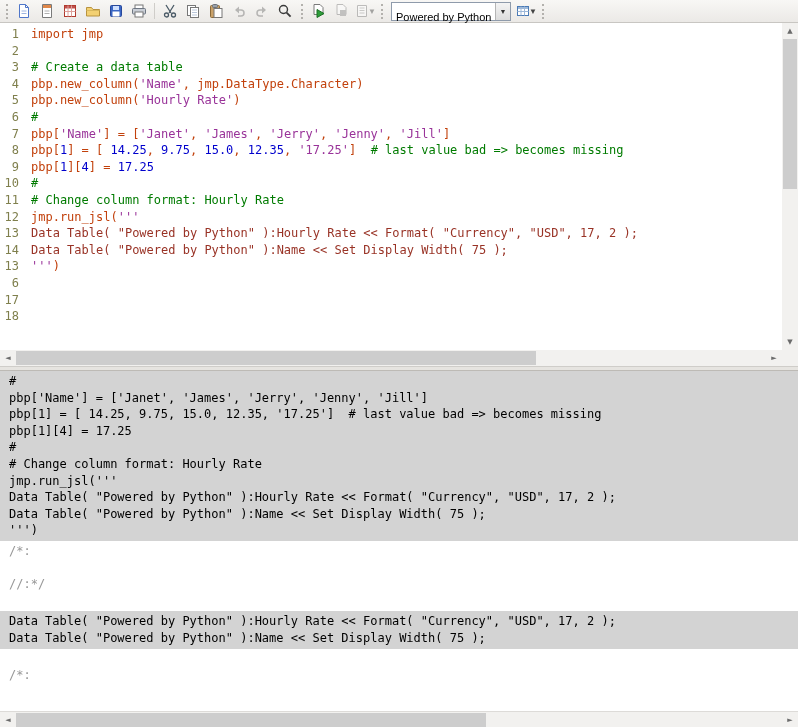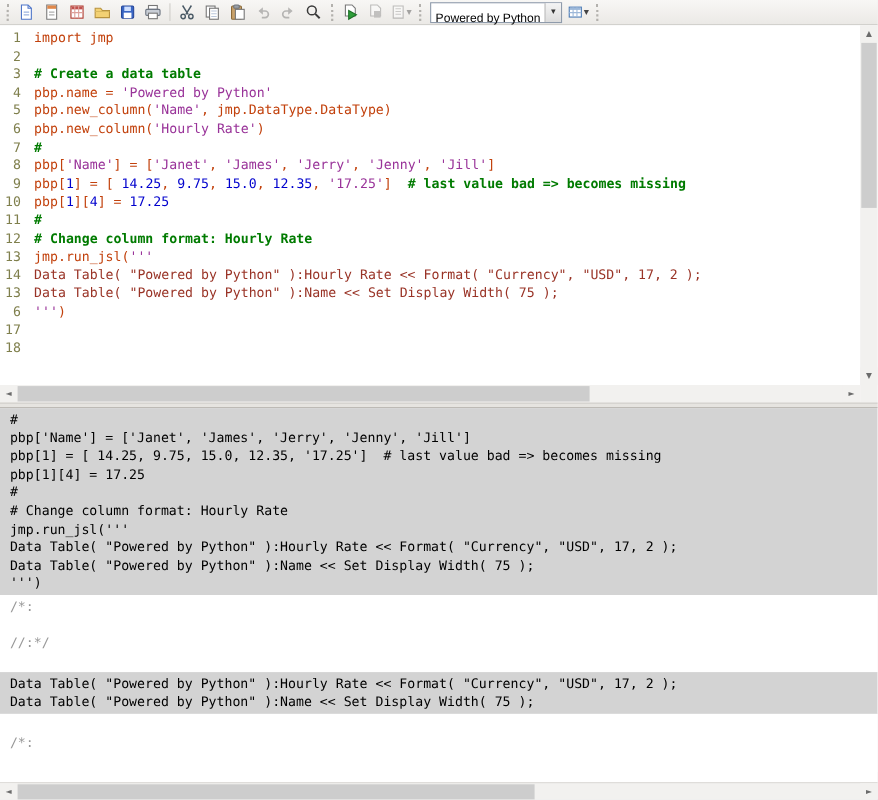--- a/index.html
+++ b/index.html
@@ -45,21 +45,21 @@
   
   #editor-pane { position:absolute; top:23px; left:0; width:798px; height:343px; background:#fff; }
   #code-view {
     position:absolute; top:0; left:0; width:782px; height:327px;
     overflow:hidden; display:flex; padding-top:3px;
   }
   #gutter { width:26px; text-align:right; padding-right:7px; color:var(--line_number); flex:0 0 auto; }
   #code-lines { flex:1; padding-left:5px; }
   .ln, .cl { height:16.6px; line-height:16.6px; white-space:pre; }
   .t-k { color:#c2410c; }
-  .t-c { color:var(--comment);font-weight:bold; }
+  .t-c { color:var(--comment); }
   .t-s { color:var(--string); }
   .t-n { color:var(--number); }
   .t-j { color:var(--jsl); }
 
   
   .sb { position:absolute; background:#f2f1ef; }
   .sb-btn {
     position:absolute; width:16px; height:16px; background:#f2f1ef;
     color:#6b6b6b; font-size:7px; display:flex; align-items:center; justify-content:center;
     font-family:"DejaVu Sans", sans-serif;
@@ -246,22 +246,21 @@
           <div class="ln">14</div>
           <div class="ln">13</div>
           <div class="ln">6</div>
           <div class="ln">17</div>
           <div class="ln">18</div>
         </div>
       <div id="code-lines">
           <div class="cl"><span class="t-k">import jmp</span></div>
           <div class="cl">&nbsp;</div>
           <div class="cl"><span class="t-c"># Create a data table</span></div>
-          <div class="cl"><span class="t-k">pbp.name = </span><span class="t-s">'Powered by Python'</span></div>
-          <div class="cl"><span class="t-k">pbp.new_column(</span><span class="t-s">'Name'</span><span class="t-k">, jmp.DataType.DataType)</span></div>
+          <div class="cl"><span class="t-k">pbp.new_column(</span><span class="t-s">'Name'</span><span class="t-k">, jmp.DataType.Character)</span></div>
           <div class="cl"><span class="t-k">pbp.new_column(</span><span class="t-s">'Hourly Rate'</span><span class="t-k">)</span></div>
           <div class="cl"><span class="t-c">#</span></div>
           <div class="cl"><span class="t-k">pbp[</span><span class="t-s">'Name'</span><span class="t-k">] = [</span><span class="t-s">'Janet'</span><span class="t-k">, </span><span class="t-s">'James'</span><span class="t-k">, </span><span class="t-s">'Jerry'</span><span class="t-k">, </span><span class="t-s">'Jenny'</span><span class="t-k">, </span><span class="t-s">'Jill'</span><span class="t-k">]</span></div>
           <div class="cl"><span class="t-k">pbp[</span><span class="t-n">1</span><span class="t-k">] = [ </span><span class="t-n">14.25</span><span class="t-k">, </span><span class="t-n">9.75</span><span class="t-k">, </span><span class="t-n">15.0</span><span class="t-k">, </span><span class="t-n">12.35</span><span class="t-k">, </span><span class="t-s">'17.25'</span><span class="t-k">]  </span><span class="t-c"># last value bad =&gt; becomes missing</span></div>
           <div class="cl"><span class="t-k">pbp[</span><span class="t-n">1</span><span class="t-k">][</span><span class="t-n">4</span><span class="t-k">] = </span><span class="t-n">17.25</span></div>
           <div class="cl"><span class="t-c">#</span></div>
           <div class="cl"><span class="t-c"># Change column format: Hourly Rate</span></div>
           <div class="cl"><span class="t-k">jmp.run_jsl(</span><span class="t-s">'''</span></div>
           <div class="cl"><span class="t-j">Data Table( "Powered by Python" ):Hourly Rate &lt;&lt; Format( "Currency", "USD", 17, 2 );</span></div>
           <div class="cl"><span class="t-j">Data Table( "Powered by Python" ):Name &lt;&lt; Set Display Width( 75 );</span></div>

